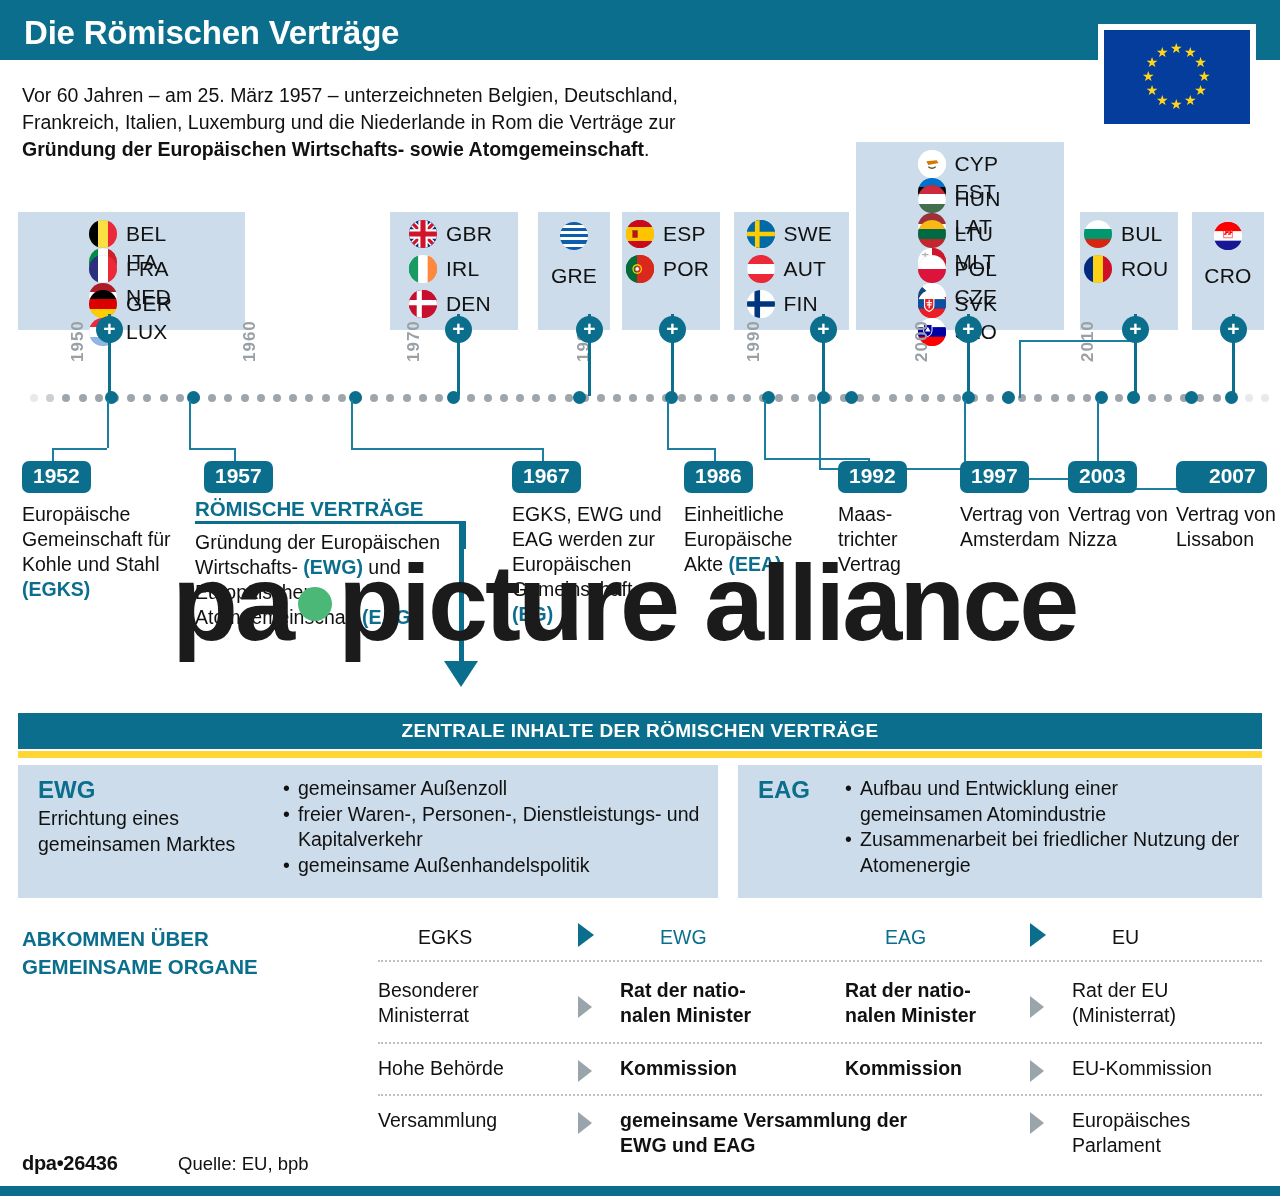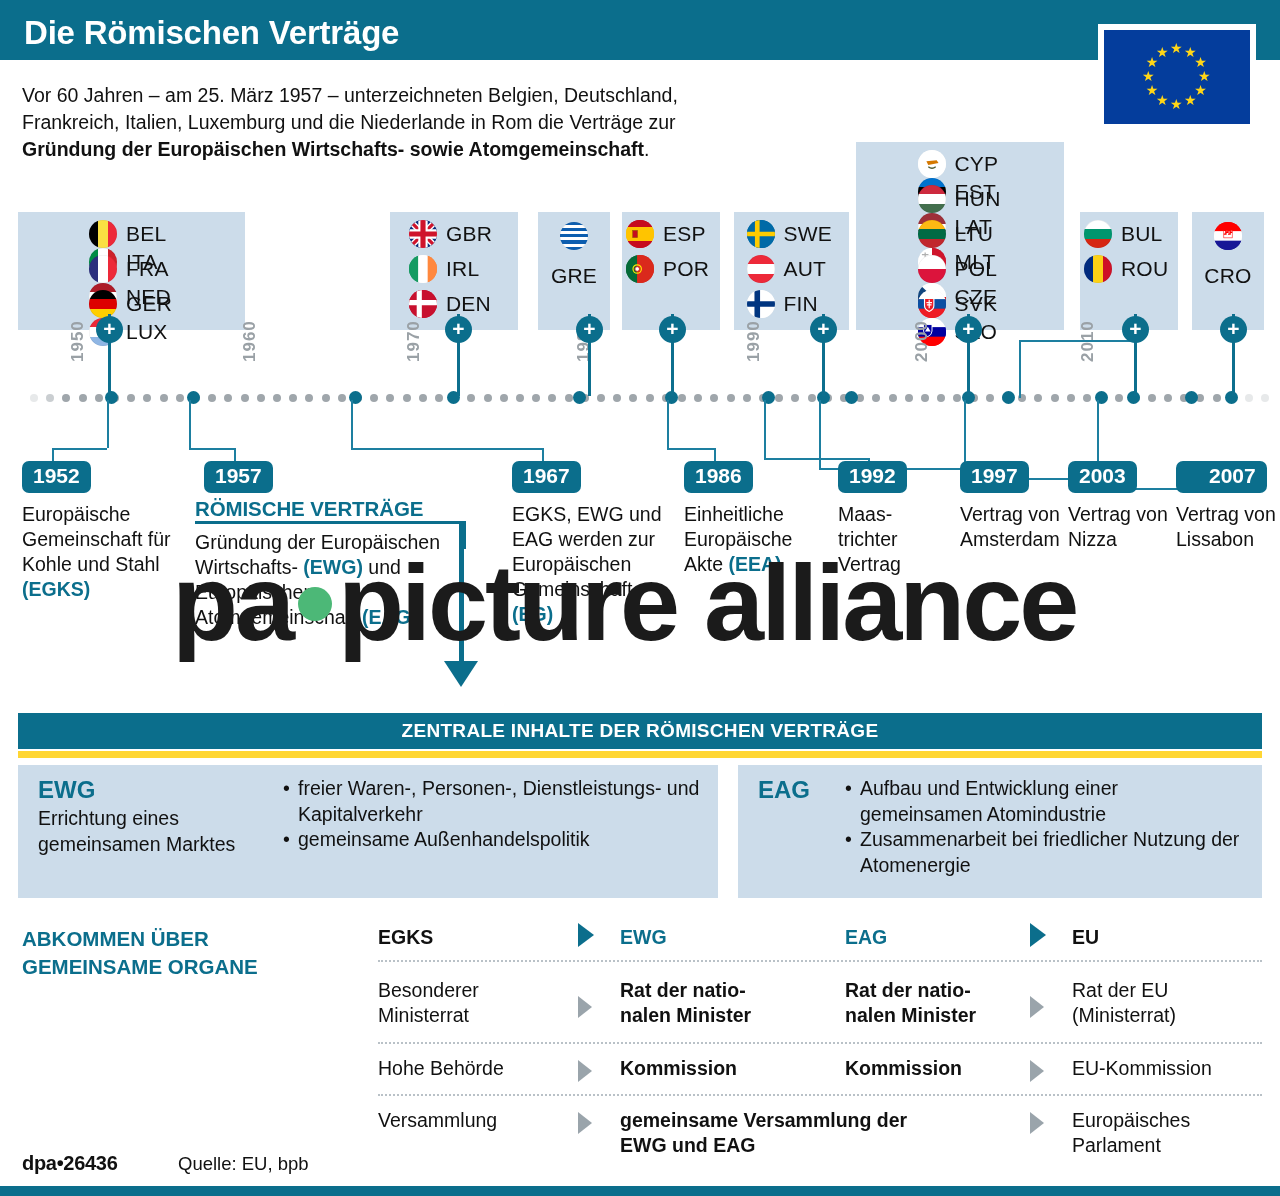--- a/index.html
+++ b/index.html
@@ -74,21 +74,21 @@
   .blist li{list-style:none;position:relative;padding-left:15px;margin:0;}
   .blist li:before{content:"•";position:absolute;left:0;top:0;}
   .blist ul{margin:0;padding:0;}
 
   
   .org-title{position:absolute;left:22px;top:925px;font-size:20.5px;font-weight:bold;color:#0b6e8c;line-height:28px;}
   .org-body{position:absolute;left:22px;top:1006px;font-size:19.5px;line-height:27px;color:#111;}
 
   .tcell{position:absolute;font-size:19.5px;line-height:25px;color:#111;}
   .tcell.bold{font-weight:bold;}
-  .tcell.head{font-weight:bold;}
+  .tcell.head{font-weight:normal;margin-left:40px;}
   .tcell.head.accent{color:#0b6e8c;}
   .tri{position:absolute;width:0;height:0;border-top:11px solid transparent;border-bottom:11px solid transparent;border-left:14px solid #9aa4ab;}
   .tri.teal{border-left-color:#0b6e8c;border-top-width:12px;border-bottom-width:12px;border-left-width:16px;}
   .dashrow{position:absolute;height:0;border-top:2px dotted #b9c1c7;}
 
   
   .dpa{position:absolute;left:22px;top:1152px;font-size:20px;font-weight:bold;color:#111;letter-spacing:-0.3px;}
   .quelle{position:absolute;left:178px;top:1153px;font-size:18.5px;color:#111;}
   .footbar{position:absolute;left:0;top:1186px;width:1280px;height:10px;background:#0b6e8c;}
 
@@ -528,20 +528,21 @@
   <div class="sec-bar">
       <span>ZENTRALE INHALTE DER RÖMISCHEN VERTRÄGE</span>
     </div>
   <div class="sec-rule"></div>
 
   <div class="panel" style="left:18px;top:765px;width:700px;height:133px;"></div>
   <div class="plabel" style="left:38px;top:776px;">EWG</div>
   <div class="ptxt" style="left:38px;top:806px;width:230px;">Errichtung eines gemeinsamen Marktes</div>
   <div class="blist" style="left:283px;top:776px;width:420px;">
       <ul id="ewg-bullets">
+        <li>gemeinsamer Außenzoll</li>
         <li>freier Waren-, Personen-, Dienstleistungs- und Kapitalverkehr</li>
         <li>gemeinsame Außenhandelspolitik</li>
       </ul>
     </div>
 
   <div class="panel" style="left:738px;top:765px;width:524px;height:133px;"></div>
   <div class="plabel" style="left:758px;top:776px;">EAG</div>
   <div class="blist" style="left:845px;top:776px;width:400px;">
       <ul id="eag-bullets">
         <li>Aufbau und Entwicklung einer gemeinsamen Atomindustrie</li>

